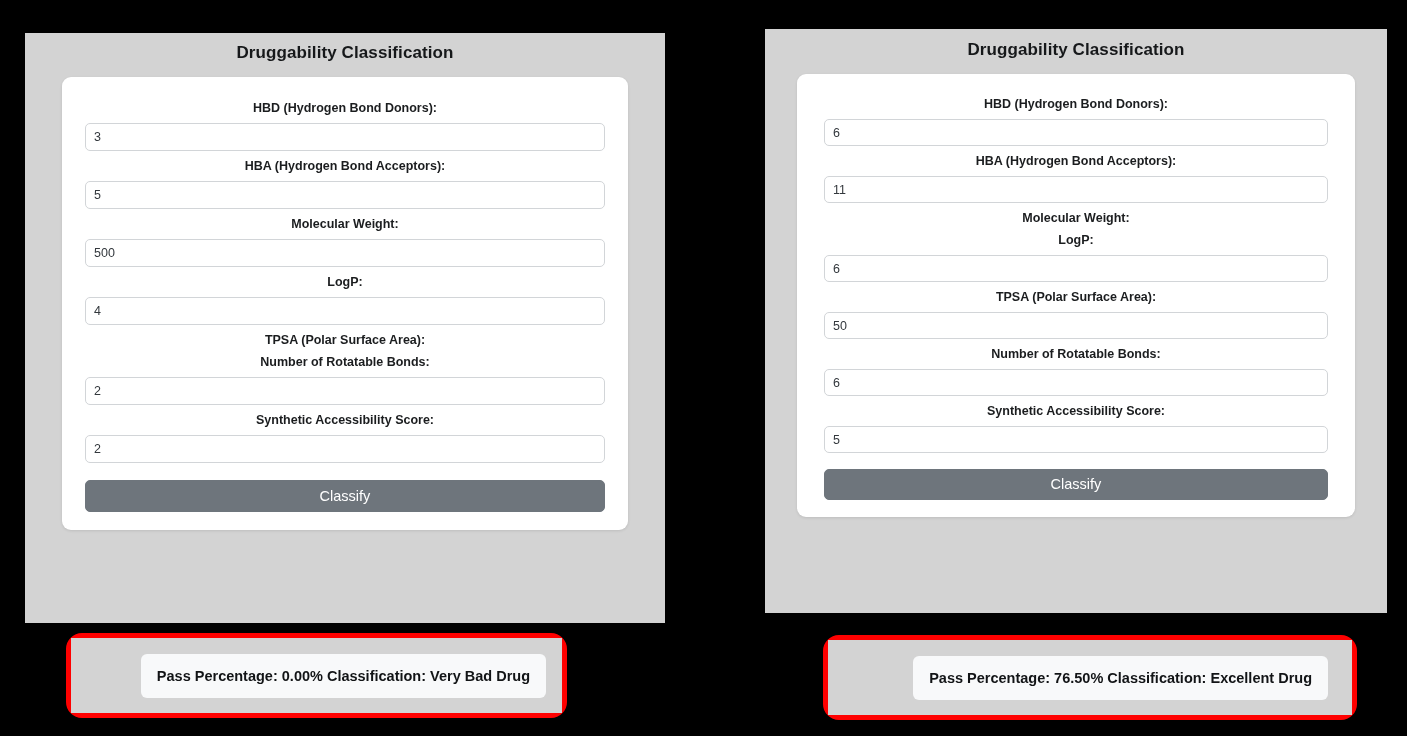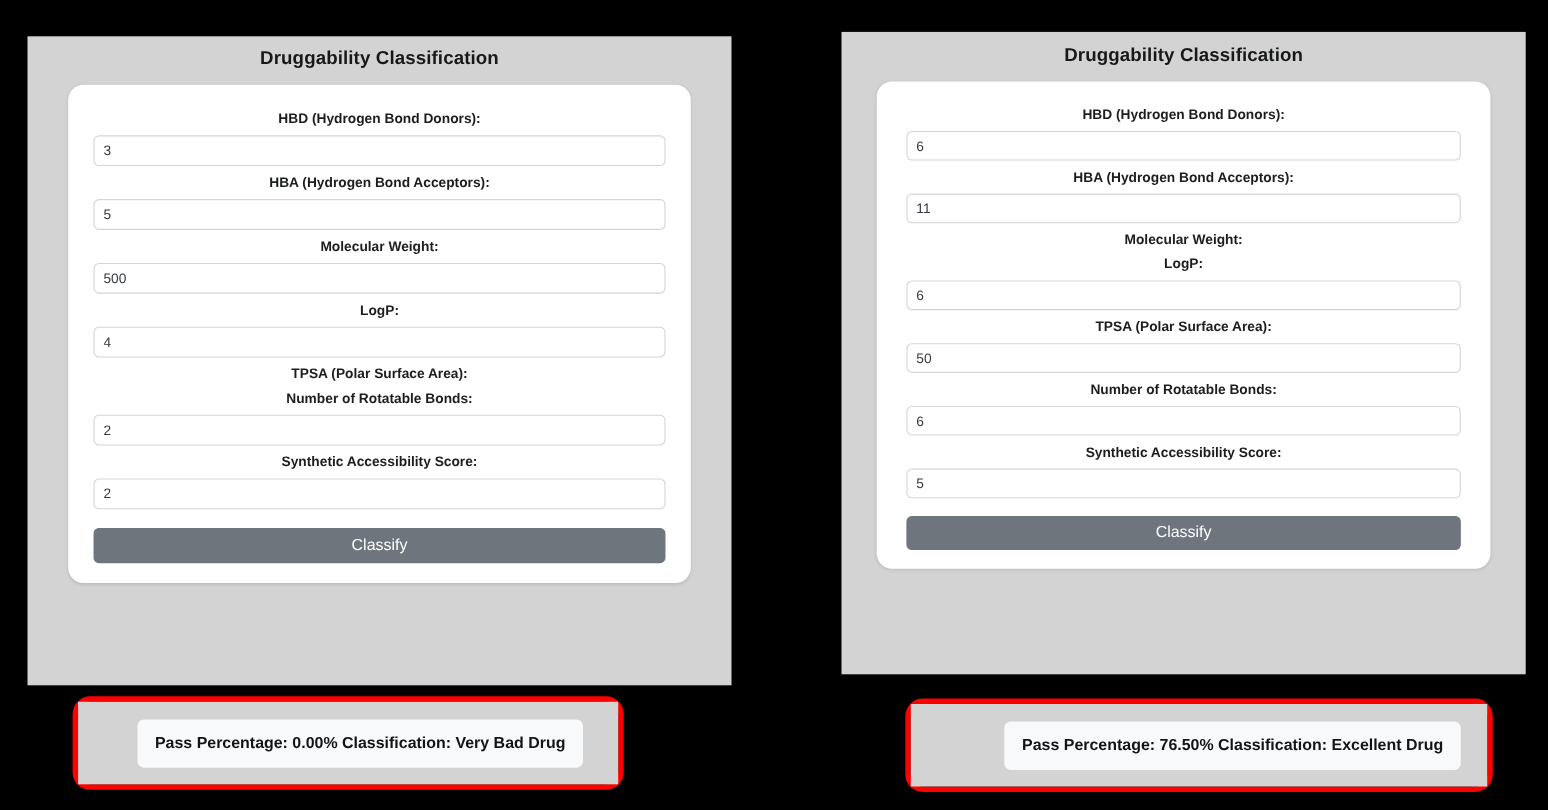--- a/index.html
+++ b/index.html
@@ -29,21 +29,21 @@
   .panel-title {
     text-align: center;
     font-size: 17px;
     font-weight: bold;
     color: #16181a;
     letter-spacing: .1px;
   }
 
   .card {
     background: #ffffff;
-    border-radius: 14px;
+    border-radius: 9px;
     box-shadow: 0 1px 3px rgba(0,0,0,.10);
   }
 
   .field-label {
     text-align: center;
     font-size: 12.5px;
     font-weight: bold;
     color: #1b1d1f;
   }
 
@@ -105,21 +105,21 @@
 
   
   #panel-left  { left: 25px;  top: 33px;  width: 640px; height: 590px; }
   #panel-left  .panel-title { margin-top: 10px; }
   #panel-left  .card { margin: 14px 37px 0 37px; padding: 16px 23px 18px 23px; }
   #panel-left  .field-label { margin-top: 8px; }
   #panel-left  .field-input { height: 28px; margin-top: 8px; padding: 0 8px; }
   #panel-left  .classify-btn { height: 32px; margin-top: 17px; line-height: 30px; }
 
   #result-left { left: 66px; top: 633px; width: 501px; height: 85px; }
-  #result-left .result-gray { padding-right: 32px; }
+  #result-left .result-gray { padding-right: 16px; }
   #result-left .result-inner { height: 44px; padding: 0 16px; }
 
   
   #panel-right { left: 765px; top: 29px; width: 622px; height: 584px; }
   #panel-right .panel-title { margin-top: 11px; }
   #panel-right .card { margin: 14px 32px 0 32px; padding: 15px 27px 17px 27px; }
   #panel-right .field-label { margin-top: 8px; }
   #panel-right .field-input { height: 27px; margin-top: 8px; padding: 0 8px; }
   #panel-right .classify-btn { height: 31px; margin-top: 16px; line-height: 29px; }
 

